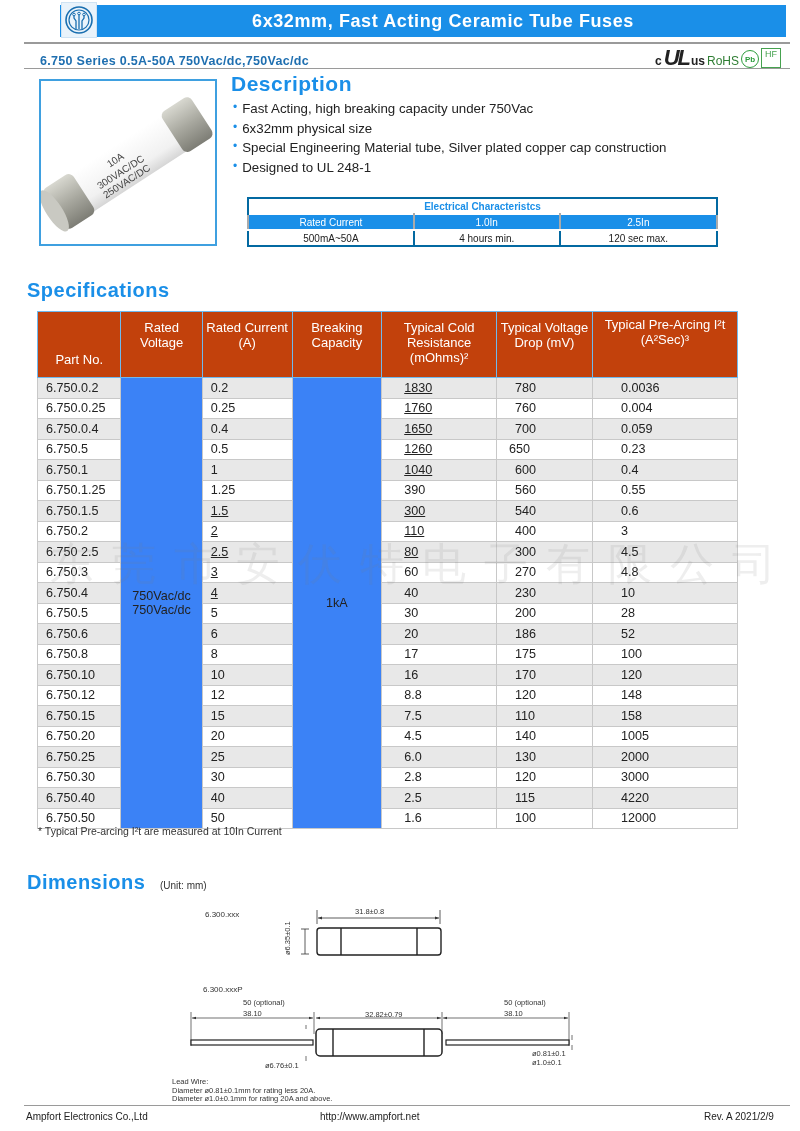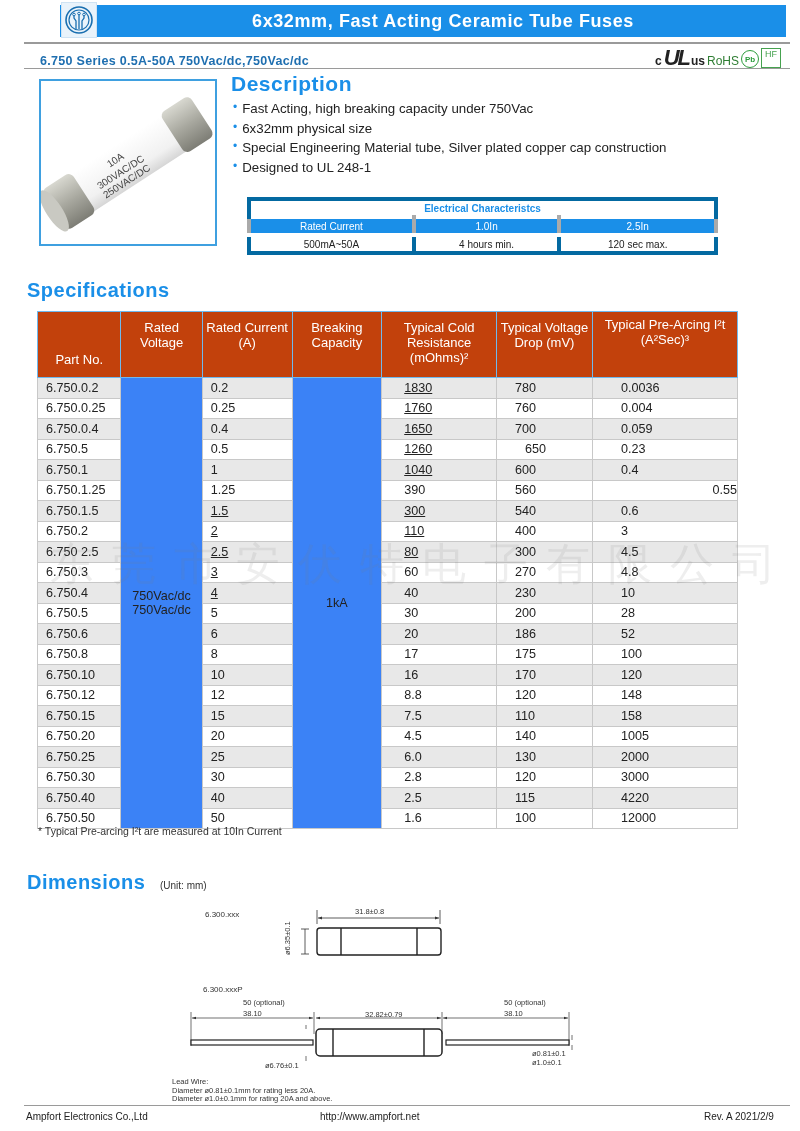--- a/index.html
+++ b/index.html
@@ -19,21 +19,21 @@
   .cert-pb{width:16px;height:16px;border:1.5px solid #2e9d3e;border-radius:50%;font-size:8px;color:#2e9d3e;display:flex;align-items:center;justify-content:center;font-weight:bold;}
   .cert-hf{border:1px solid #46a24f;color:#46a24f;font-size:9px;width:18px;height:18px;text-align:center;line-height:10px;}
   
   .photo{left:39px;top:79px;width:178px;height:167px;border:2px solid #3fa0e0;box-sizing:border-box;background:#fff;}
   
   .desc-h{left:231px;top:72px;font-size:21px;font-weight:bold;color:#1a8fe8;letter-spacing:0.5px;}
   .bullets{left:233px;top:99px;margin:0;padding:0;list-style:none;font-size:13.3px;}
   .bullets li{height:19.5px;line-height:19.5px;white-space:nowrap;}
   .bullets li::before{content:"•";color:#1a8fe8;font-size:12px;margin-right:5px;position:relative;top:-2px;}
   .ec{left:247px;top:197px;width:471px;border-collapse:collapse;font-size:10px;}
-  .ec td{border:4px solid #0369a1;text-align:center;height:14px;padding:0;}
+  .ec td{border:2px solid #0369a1;text-align:center;height:14px;padding:0;}
   .ec .ec-title{color:#1a8fe8;font-weight:bold;border-bottom:none;}
   .ec .ec-head td{background:#1a8fe8;color:#fff;border-color:#fff #aaa;}
   
   .spec-h{left:27px;top:279px;font-size:20px;font-weight:bold;color:#1a8fe8;letter-spacing:0.5px;}
   .spec{left:37px;top:311px;width:701px;border-collapse:collapse;font-size:12.6px;color:#222;}
   .spec th{background:#c2410c;color:#fff;font-weight:normal;font-size:13px;line-height:15px;border:1px solid #6fb9ee;vertical-align:middle;padding:0 2px;height:55px;}
   .spec td{height:19.5px;border-bottom:1px solid #c8c8c8;border-left:1px solid #c8c8c8;border-right:1px solid #c8c8c8;padding:0 0 0 8px;text-align:left;}
   .spec tr.shade td.sh{background:#e8e8e8;}
   .spec td.span{background:#3b82f6;text-align:center;vertical-align:middle;padding:0;border-bottom:1px solid #c8c8c8;}
   .u{text-decoration:underline;}
@@ -172,36 +172,36 @@
         <td class="sh"><span>6.750.0.4</span></td>
         <td class="sh"><span>0.4</span></td>
         <td class="sh" style="padding-left: 22px;"><span class="u">1650</span></td>
         <td class="sh" style="padding-left: 18px;"><span>700</span></td>
         <td class="sh" style="padding-left: 28px;"><span>0.059</span></td>
       </tr>
       <tr>
         <td class="sh"><span>6.750.5</span></td>
         <td class="sh"><span>0.5</span></td>
         <td class="sh" style="padding-left: 22px;"><span class="u">1260</span></td>
-        <td class="sh" style="padding-left: 28px;"><span>650</span></td>
+        <td class="sh" style="padding-left: 12px;"><span>650</span></td>
         <td class="sh" style="padding-left: 28px;"><span>0.23</span></td>
       </tr>
       <tr class="shade">
         <td class="sh"><span>6.750.1</span></td>
         <td class="sh"><span>1</span></td>
         <td class="sh" style="padding-left: 22px;"><span class="u">1040</span></td>
         <td class="sh" style="padding-left: 18px;"><span>600</span></td>
         <td class="sh" style="padding-left: 28px;"><span>0.4</span></td>
       </tr>
       <tr>
         <td class="sh"><span>6.750.1.25</span></td>
         <td class="sh"><span>1.25</span></td>
         <td class="sh" style="padding-left: 22px;"><span>390</span></td>
         <td class="sh" style="padding-left: 18px;"><span>560</span></td>
-        <td class="sh" style="padding-left: 40px; text-align: right;"><span>0.55</span></td>
+        <td class="sh" style="padding-left: 28px;"><span>0.55</span></td>
       </tr>
       <tr class="shade">
         <td class="sh"><span>6.750.1.5</span></td>
         <td class="sh"><span class="u">1.5</span></td>
         <td class="sh" style="padding-left: 22px;"><span class="u">300</span></td>
         <td class="sh" style="padding-left: 18px;"><span>540</span></td>
         <td class="sh" style="padding-left: 28px;"><span>0.6</span></td>
       </tr>
       <tr>
         <td class="sh"><span>6.750.2</span></td>

